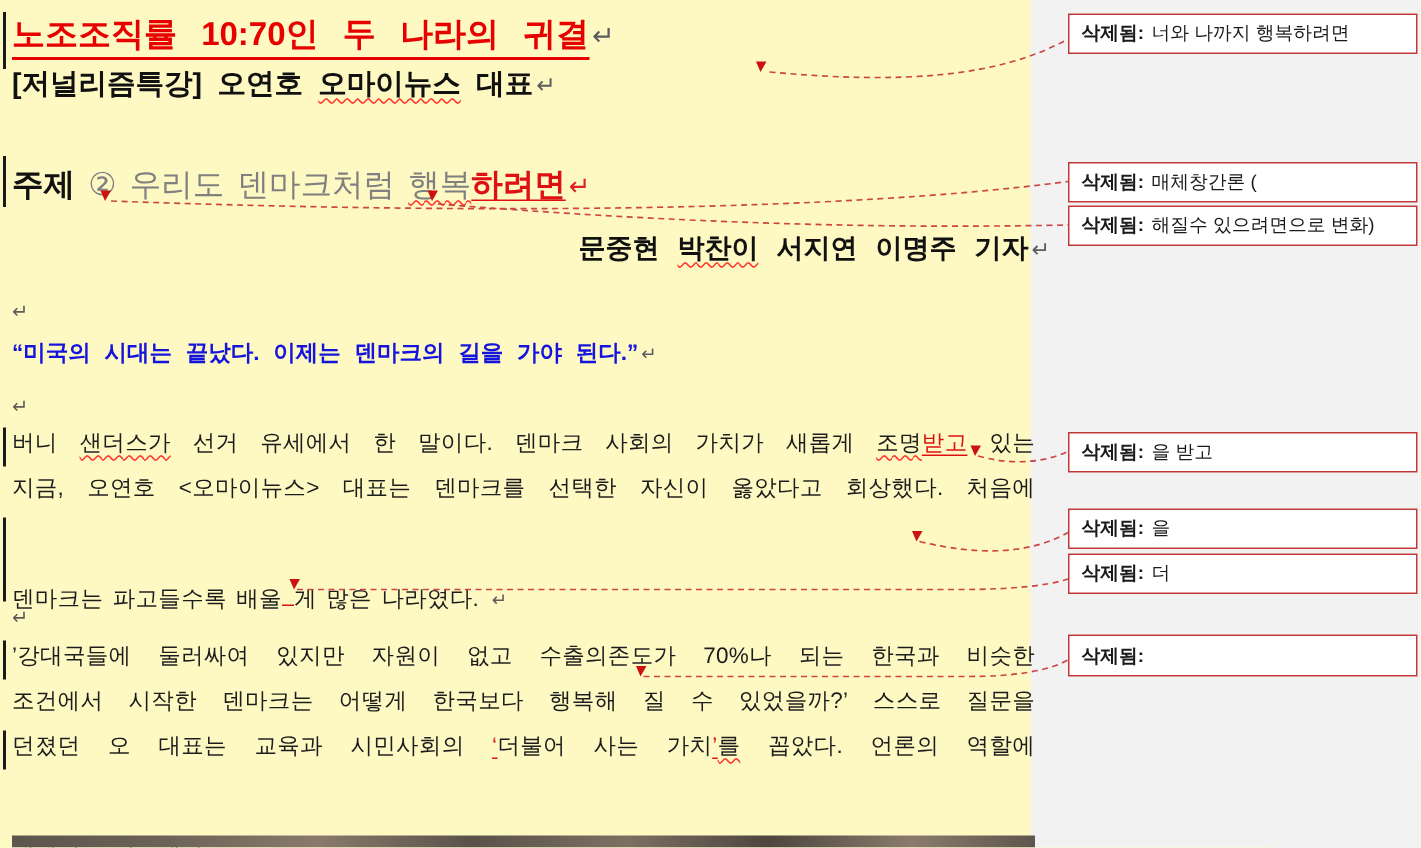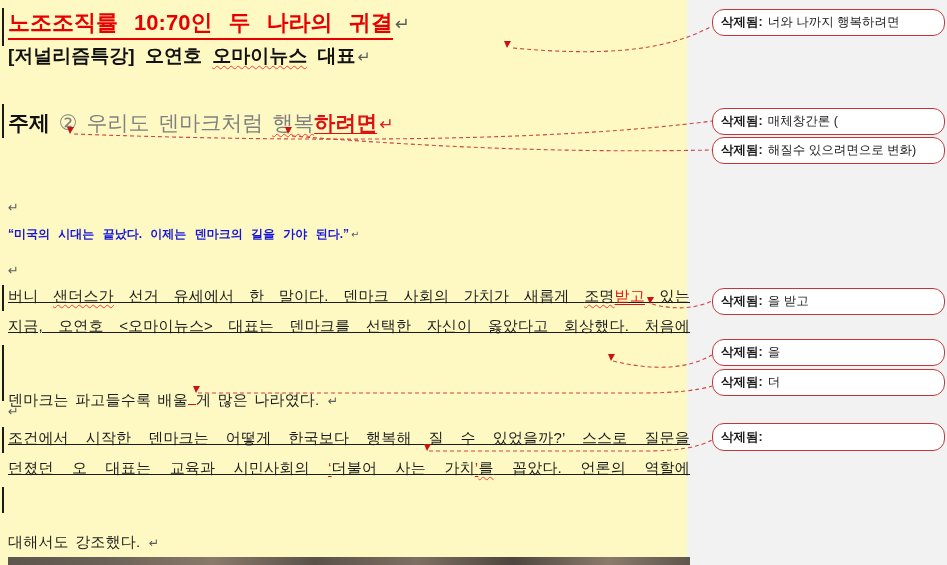--- a/index.html
+++ b/index.html
@@ -9,73 +9,75 @@
   .overlay{position:absolute;left:0;top:0;width:947px;height:565px;pointer-events:none;}
   .doc{position:absolute;left:0;top:0;width:706px;height:565px;color:#1f1f1f;}
 
   .title-row{position:absolute;left:8px;top:8px;font-size:22px;font-weight:bold;color:#e60000;word-spacing:10px;white-space:nowrap;}
   .title-underline{border-bottom:2px solid #e60000;padding-bottom:3px;}
   .subtitle-row{position:absolute;left:8px;top:43px;font-size:19px;font-weight:bold;color:#111;word-spacing:5px;white-space:nowrap;}
   .topic-row{position:absolute;left:8px;top:109px;font-size:21px;word-spacing:3px;white-space:nowrap;}
   .topic-label{font-weight:bold;color:#111;}
   .topic-gray{color:#808080;}
   .byline-row{position:absolute;left:0;top:153px;width:700px;text-align:right;font-size:18px;font-weight:bold;color:#111;word-spacing:7px;white-space:nowrap;}
-  .quote-row{position:absolute;left:8px;top:226px;font-size:12px;font-weight:bold;color:#1414dc;word-spacing:5px;white-space:nowrap;}
+  .quote-row{position:absolute;left:8px;top:226px;font-size:15px;font-weight:bold;color:#1414dc;word-spacing:5px;white-space:nowrap;}
 
   .para{position:absolute;left:8px;width:682px;font-size:15px;line-height:30px;color:#1c1c1c;letter-spacing:.2px;word-spacing:2px;}
   .para1{top:281px;}
   .para2{top:423px;}
-  .jline{text-align:justify;text-align-last:justify;text-decoration:underline;}
+  .jline{text-align:justify;text-align-last:justify;}
   .lline{text-align:left;margin-top:44px;}
 
   .sq{text-decoration-line:underline;text-decoration-style:wavy;text-decoration-color:#ff3b30;text-decoration-thickness:1px;text-underline-offset:3px;}
   .ins{color:#dd1111;text-decoration-line:underline;text-decoration-style:solid;text-decoration-color:#dd1111;text-decoration-thickness:1.3px;text-underline-offset:3px;}
   .ins-bold{font-weight:bold;}
   .ins-sp{display:inline-block;width:8px;height:1em;border-bottom:1.4px solid #dd1111;}
 
   .pil{color:#5c5c5c;font-weight:normal;font-size:.82em;text-decoration:none;margin-left:2px;}
   .pil-red{color:#dd2222;}
   .pil-free{position:absolute;left:8px;font-size:13px;color:#5c5c5c;}
 
-  .callout{position:absolute;left:712px;width:233px;height:27px;background:#fff;border:1.6px solid #c23838;border-radius:12px;display:flex;align-items:center;padding-left:8px;box-sizing:border-box;font-size:12.5px;color:#1a1a1a;white-space:nowrap;overflow:hidden;}
+  .callout{position:absolute;left:712px;width:233px;height:27px;background:#fff;border:1.6px solid #c23838;border-radius:0;display:flex;align-items:center;padding-left:8px;box-sizing:border-box;font-size:12.5px;color:#1a1a1a;white-space:nowrap;overflow:hidden;}
   .callout .lab{font-weight:bold;margin-right:5px;}
 
   .photo-strip{position:absolute;left:8px;top:557px;width:682px;height:8px;background:linear-gradient(90deg,#5d564e 0%,#6b6156 14%,#897a6b 30%,#5a524a 45%,#7d6f62 60%,#4e463f 74%,#8a7b6c 88%,#5f564d 100%);}
 </style>
 </head>
 <body>
 
 <div class="page">
 
   <div class="margin-panel"></div>
 
   <div class="doc">
 
     <div class="title-row"><span class="title-underline">노조조직률 10:70인 두 나라의 귀결</span><span class="pil">↵</span></div>
 
     <div class="subtitle-row"><span>[저널리즘특강] 오연호 </span><span class="sq">오마이뉴스</span><span> 대표</span><span class="pil">↵</span></div>
 
     <div class="topic-row"><span class="topic-label">주제</span><span class="topic-gray"> ② 우리도 덴마크처럼 </span><span class="topic-gray sq">행복</span><span class="ins ins-bold">하려면</span><span class="pil pil-red">↵</span></div>
 
+    <div class="byline-row"><span>문중현 </span><span class="sq">박찬이</span><span> 서지연 이명주 기자</span><span class="pil">↵</span></div>
 
     <div class="pil-free" style="top:200px">↵</div>
 
     <div class="quote-row"><span>“미국의 시대는 끝났다. 이제는 덴마크의 길을 가야 된다.”</span><span class="pil">↵</span></div>
 
     <div class="pil-free" style="top:263px">↵</div>
 
     <div class="para para1">
       <div class="jline"><span>버니 </span><span class="sq">샌더스가</span><span> 선거 유세에서 한 말이다. 덴마크 사회의 가치가 새롭게 </span><span class="sq">조명</span><span class="ins">받고</span><span> 있는</span></div>
       <div class="jline"><span>지금, 오연호 &lt;오마이뉴스&gt; 대표는 덴마크를 선택한 자신이 옳았다고 회상했다. 처음에</span></div>
       <div class="lline"><span>덴마크는 파고들수록 배울</span><span class="ins-sp"> </span><span>게 많은 나라였다. </span><span class="pil">↵</span></div>
     </div>
 
     <div class="pil-free" style="top:404px">↵</div>
 
     <div class="para para2">
+      <div class="jline"><span>’강대국들에 둘러싸여 있지만 자원이 없고 수출의존도가 70%나 되는 한국과 비슷한</span></div>
       <div class="jline"><span>조건에서 시작한 덴마크는 어떻게 한국보다 행복해 질 수 있었을까?’ 스스로 질문을</span></div>
       <div class="jline"><span>던졌던 오 대표는 교육과 시민사회의 </span><span class="ins">‘</span><span>더불어 사는 가치</span><span class="ins">’</span><span class="sq">를</span><span> 꼽았다. 언론의 역할에</span></div>
       <div class="lline"><span>대해서도 강조했다. </span><span class="pil">↵</span></div>
     </div>
 
     <div class="photo-strip"></div>
   </div>
 
   <div class="callout" style="top:9px">
       <span class="lab">삭제됨:</span>

